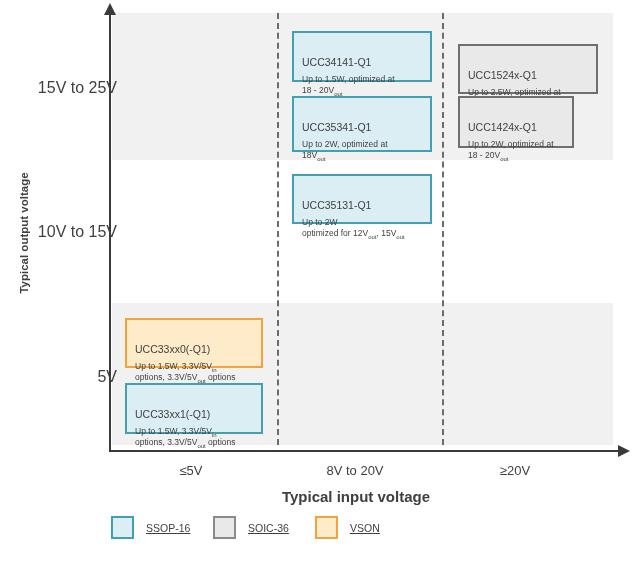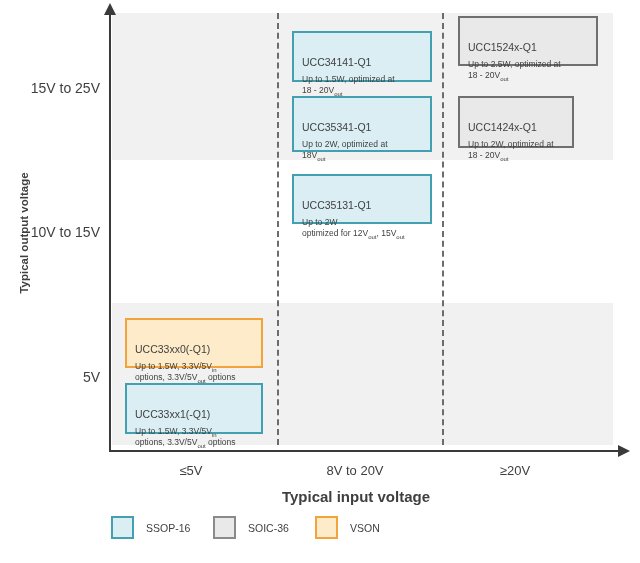--- a/index.html
+++ b/index.html
@@ -16,51 +16,51 @@
   .vdash-1{left:277px;}
   .vdash-2{left:442px;}
   
   .y-axis{position:absolute;left:109px;top:12px;width:2px;height:440px;background:#3a3a3a;}
   .x-axis{position:absolute;left:109px;top:450px;width:510px;height:2px;background:#3a3a3a;}
   .y-arrow{position:absolute;left:104px;top:3px;width:0;height:0;
     border-left:6px solid transparent;border-right:6px solid transparent;border-bottom:12px solid #3a3a3a;}
   .x-arrow{position:absolute;left:618px;top:445px;width:0;height:0;
     border-top:6px solid transparent;border-bottom:6px solid transparent;border-left:12px solid #3a3a3a;}
   
-  .ytick{position:absolute;left:0;width:100px;text-align:right;font-size:14px;line-height:14px;}
+  .ytick{position:absolute;left:17px;width:100px;text-align:right;font-size:16px;line-height:14px;}
   .ytick-0{top:81px;} .ytick-1{top:225px;} .ytick-2{top:370px;}
   .xtick{position:absolute;top:463px;font-size:13px;transform:translateX(-50%);white-space:nowrap;}
   .xtick-0{left:191px;} .xtick-1{left:355px;} .xtick-2{left:515px;}
   .y-title{position:absolute;left:-69px;top:225px;width:190px;height:16px;text-align:center;
     font-size:11.5px;font-weight:bold;transform:rotate(-90deg);}
   .x-title{position:absolute;left:356px;top:488px;transform:translateX(-50%);
     font-size:15px;font-weight:bold;white-space:nowrap;}
   
   .pbox{position:absolute;box-sizing:border-box;padding:23px 8px;}
   .pbox-title{font-size:10.5px;line-height:13px;margin-bottom:5px;}
   .pbox-desc{font-size:8.5px;line-height:11px;white-space:pre-line;}
   .pbox-desc sub{font-size:6px;line-height:0;}
   .pkg-blue{background:#daeef3;border:2px solid #43a0b1;}
   .pkg-gray{background:#e9e9e9;border:2px solid #6f6f6f;}
   .pkg-orange{background:#fdebca;border:2px solid #f1a33c;}
   .b1{left:292px;top:31px;width:140px;height:51px;}
   .b2{left:292px;top:96px;width:140px;height:56px;}
-  .b3{left:458px;top:16px;width:140px;height:39px;}
+  .b3{left:458px;top:44px;width:140px;height:39px;}
   .b4{left:458px;top:96px;width:116px;height:52px;}
   .b5{left:292px;top:174px;width:140px;height:49px;}
   .b6{left:125px;top:318px;width:138px;height:37px;}
   .b7{left:125px;top:383px;width:138px;height:51px;}
   
   .legend-item{position:absolute;top:516px;display:flex;align-items:center;gap:12px;height:23px;}
   .li-0{left:111px;} .li-1{left:213px;} .li-2{left:315px;}
   .swatch{display:inline-block;width:19px;height:19px;box-sizing:content-box;}
   .sw-blue{background:#daeef3;border:2px solid #43a0b1;}
   .sw-gray{background:#e9e9e9;border:2px solid #8a8a8a;}
   .sw-orange{background:#fdebca;border:2px solid #f1a33c;}
-  .legend-label{font-size:10.5px;}
+  .legend-label{font-size:10.5px;text-decoration:underline;}
   
   .watermark{position:absolute;right:3px;bottom:6px;font-size:21px;font-weight:bold;
     color:#ffffff;letter-spacing:1px;-webkit-text-stroke:1.2px #000;
     text-shadow:1px 1px 0 #000,-1px 1px 0 #000,1px -1px 0 #000,-1px -1px 0 #000,2px 2px 0 #000;}
 </style>
 </head>
 <body>
 
 <div class="stage">
 

